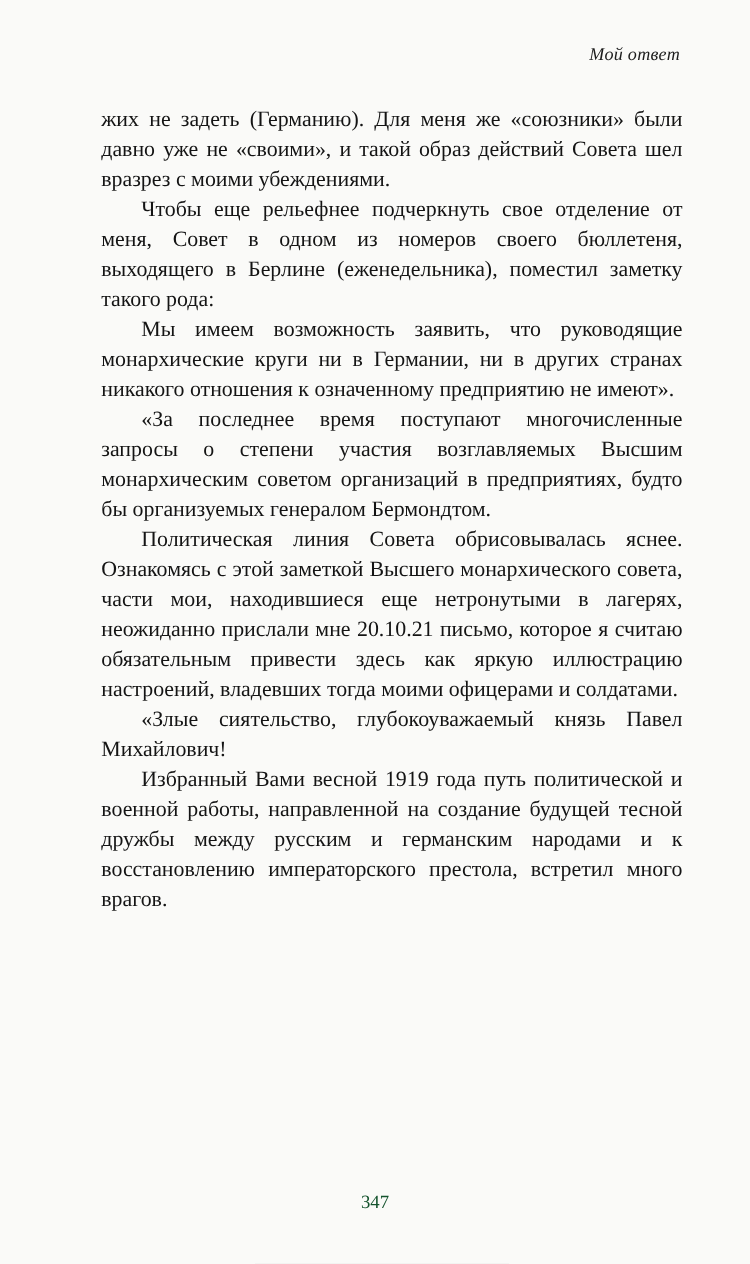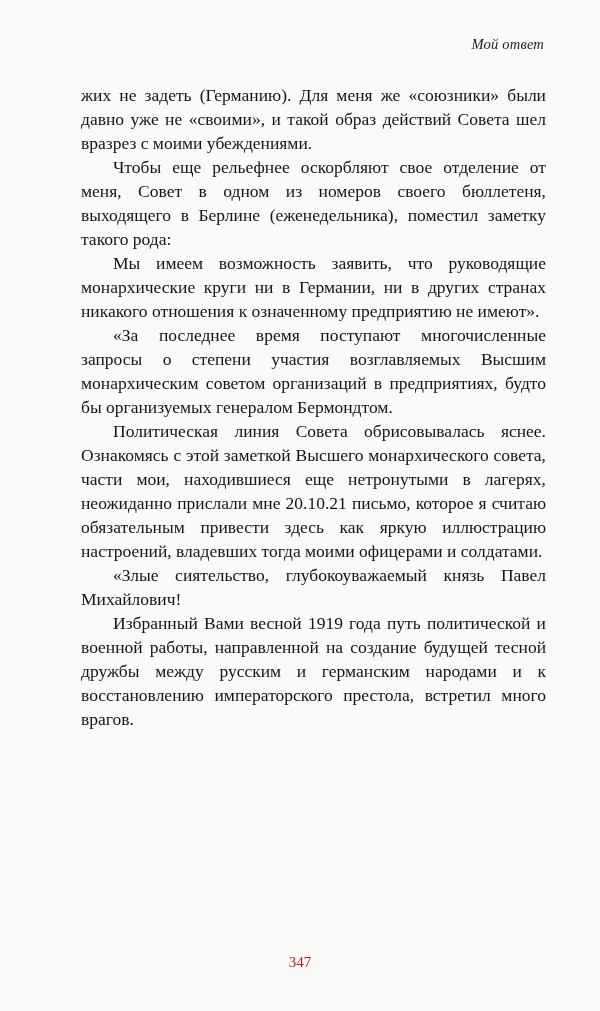--- a/index.html
+++ b/index.html
@@ -40,32 +40,32 @@
   .text-block p.indent {
     text-indent: 32px;
   }
   .page-number {
     position: absolute;
     bottom: 40px;
     left: 0;
     width: 100%;
     text-align: center;
     font-size: 15px;
-    color: #b91c1c;
+    color: #14532d;
   }
 </style>
 </head>
 <body>
 
 <div class="page" style="--page-bg: #fafaf8; --ink: #141414;">
   <div class="running-header">Мой ответ</div>
 
   <main class="text-block" id="paragraphs">
       <p>жих не задеть (Германию). Для меня же «союзники» были давно уже не «своими», и такой образ действий Совета шел вразрез с моими убеждениями.</p>
-      <p class="indent">Чтобы еще рельефнее оскорбляют свое отделение от меня, Совет в одном из номеров своего бюллетеня, выходящего в Берлине (еженедельника), поместил заметку такого рода:</p>
+      <p class="indent">Чтобы еще рельефнее подчеркнуть свое отделение от меня, Совет в одном из номеров своего бюллетеня, выходящего в Берлине (еженедельника), поместил заметку такого рода:</p>
       <p class="indent">Мы имеем возможность заявить, что руководящие монархические круги ни в Германии, ни в других странах никакого отношения к означенному предприятию не имеют».</p>
       <p class="indent">«За последнее время поступают многочисленные запросы о степени участия возглавляемых Высшим монархическим советом организаций в предприятиях, будто бы организуемых генералом Бермондтом.</p>
       <p class="indent">Политическая линия Совета обрисовывалась яснее. Ознакомясь с этой заметкой Высшего монархического совета, части мои, находившиеся еще нетронутыми в лагерях, неожиданно прислали мне 20.10.21 письмо, которое я считаю обязательным привести здесь как яркую иллюстрацию настроений, владевших тогда моими офицерами и солдатами.</p>
       <p class="indent">«Злые сиятельство, глубокоуважаемый князь Павел Михайлович!</p>
       <p class="indent">Избранный Вами весной 1919 года путь политической и военной работы, направленной на создание будущей тесной дружбы между русским и германским народами и к восстановлению императорского престола, встретил много врагов.</p>
     </main>
 
   <div class="page-number">347</div>
 </div>
 

